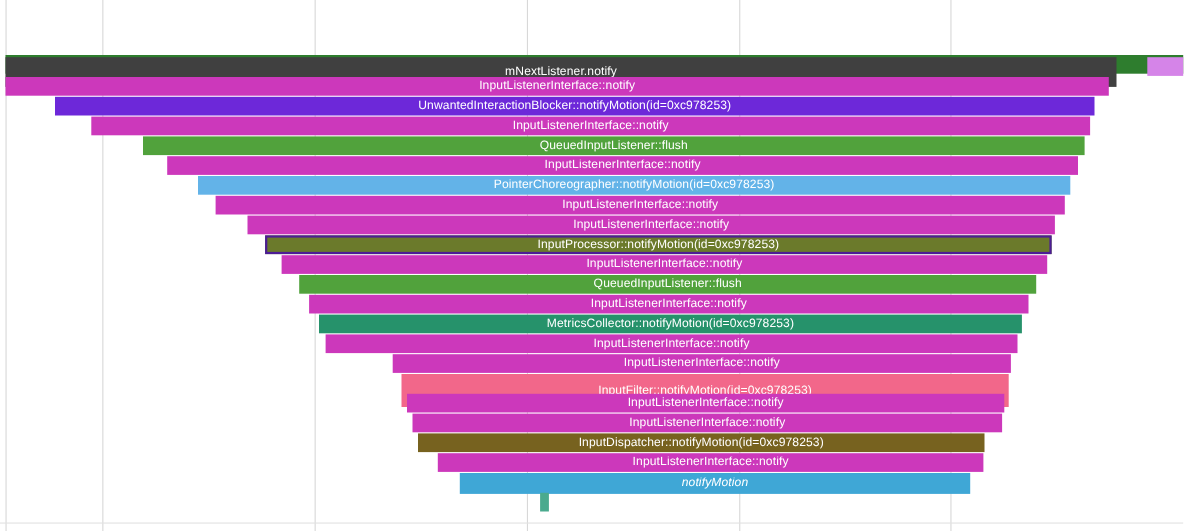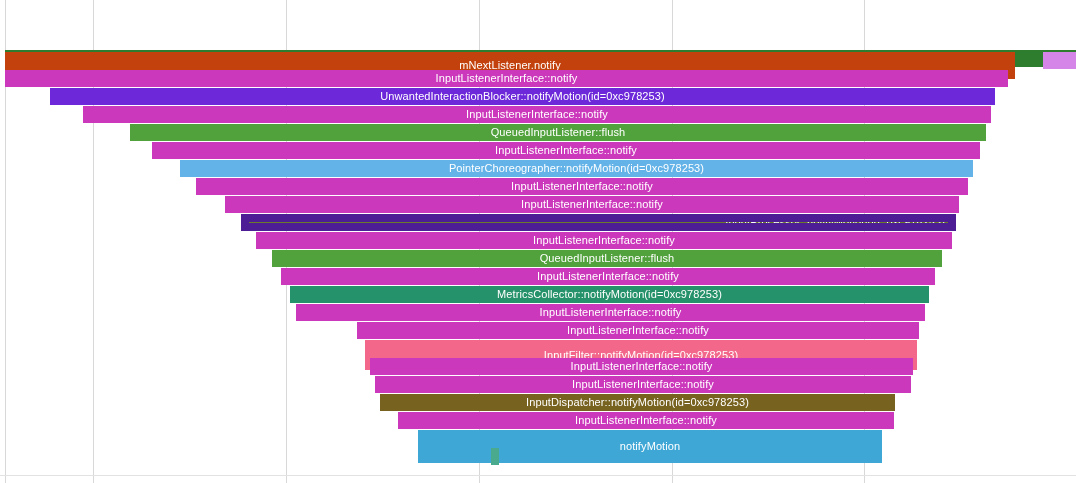--- a/index.html
+++ b/index.html
@@ -56,22 +56,21 @@
     justify-content: center;
     overflow: hidden;
     white-space: nowrap;
     color: #ffffff;
     font-size: 11px;
     line-height: 1;
     letter-spacing: 0.1px;
     cursor: pointer;
   }
   .frame.selected {
-    border: 8px solid #4c1d95;
-    justify-content: flex-end;
+    border: 2px solid #4c1d95;
   }
   .frame .frame-label {
     display: block;
     padding: 0 3px;
     overflow: hidden;
     text-overflow: clip;
     white-space: nowrap;
     pointer-events: none;
   }
 </style>
@@ -87,21 +86,21 @@
       <div class="vgrid" style="left: 479px; background: rgb(216, 216, 216);"></div>
       <div class="vgrid" style="left: 672px; background: rgb(216, 216, 216);"></div>
       <div class="vgrid" style="left: 864px; background: rgb(216, 216, 216);"></div>
       <div class="hgrid" style="top: 475px;"></div>
     </div>
 
   <div class="frames" id="frame-stack">
       <div class="frame" style="left: 5px; top: 50px; width: 1071px; height: 17px; background: rgb(46, 125, 46);">
         <span class="frame-label">Running</span>
       </div>
-      <div class="frame" style="left: 5px; top: 52px; width: 1010px; height: 27px; background: #c2410c;">
+      <div class="frame" style="left: 5px; top: 52px; width: 1010px; height: 27px; background: #404040;">
         <span class="frame-label">mNextListener.notify</span>
       </div>
       <div class="frame nolabel" style="left: 1043px; top: 52px; width: 33px; height: 17px; background: rgb(213, 132, 232);"></div>
       <div class="frame" style="left: 5px; top: 70px; width: 1003px; height: 17px; background: rgb(204, 56, 187);">
         <span class="frame-label">InputListenerInterface::notify</span>
       </div>
       <div class="frame" style="left: 50px; top: 88px; width: 945px; height: 17px; background: #6d28d9;">
         <span class="frame-label">UnwantedInteractionBlocker::notifyMotion(id=0xc978253)</span>
       </div>
       <div class="frame" style="left: 83px; top: 106px; width: 908px; height: 17px; background: rgb(204, 56, 187);">
@@ -151,19 +150,19 @@
       </div>
       <div class="frame" style="left: 375px; top: 376px; width: 536px; height: 17px; background: rgb(204, 56, 187);">
         <span class="frame-label">InputListenerInterface::notify</span>
       </div>
       <div class="frame" style="left: 380px; top: 394px; width: 515px; height: 17px; background: rgb(119, 98, 31);">
         <span class="frame-label">InputDispatcher::notifyMotion(id=0xc978253)</span>
       </div>
       <div class="frame" style="left: 398px; top: 412px; width: 496px; height: 17px; background: rgb(204, 56, 187);">
         <span class="frame-label">InputListenerInterface::notify</span>
       </div>
-      <div class="frame" style="left: 418px; top: 430px; width: 464px; height: 33px; background: rgb(63, 167, 214);">
+      <div class="frame" style="left: 418px; top: 430px; width: 464px; height: 19px; background: rgb(63, 167, 214); font-style: italic;">
         <span class="frame-label">notifyMotion</span>
       </div>
       <div class="frame nolabel" style="left: 491px; top: 448px; width: 8px; height: 17px; background: rgb(74, 170, 142);"></div>
     </div>
 
 </div>
 
 </body></html>

